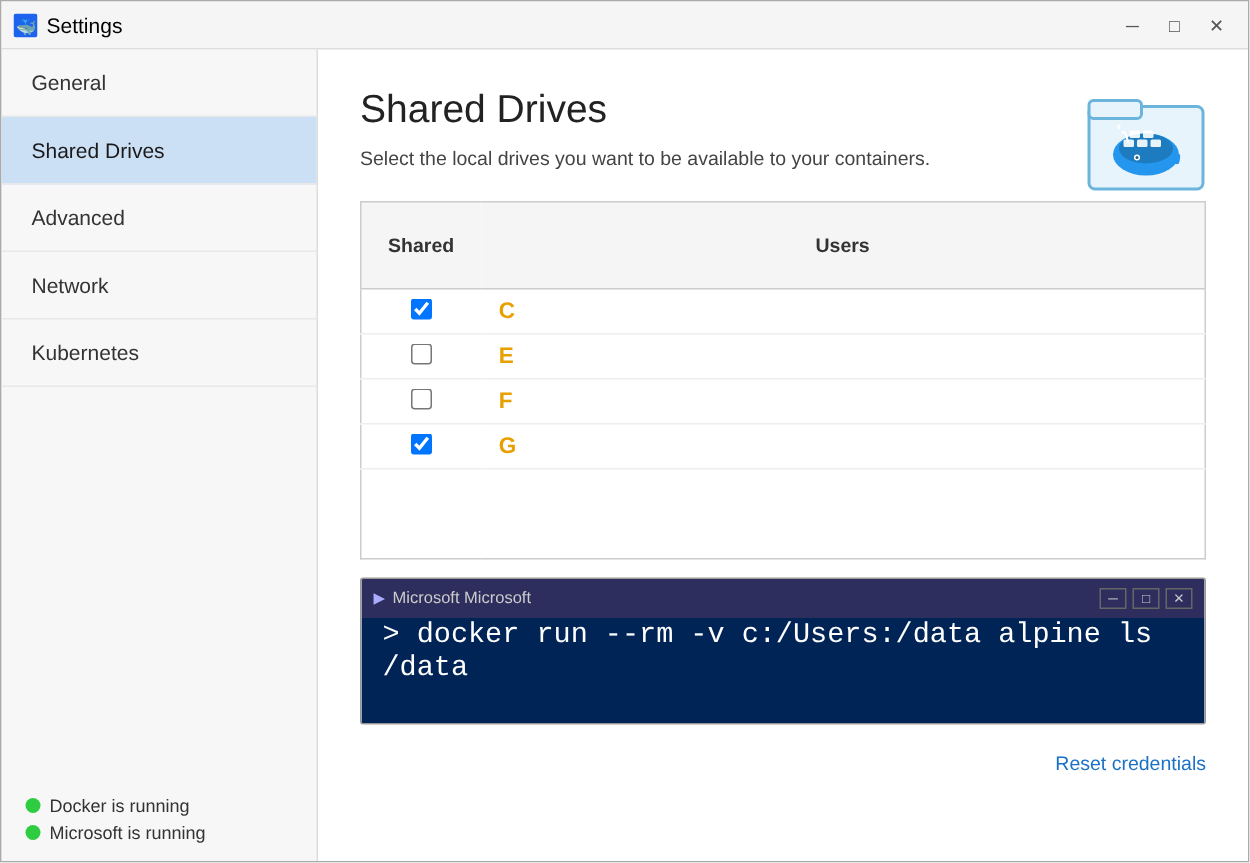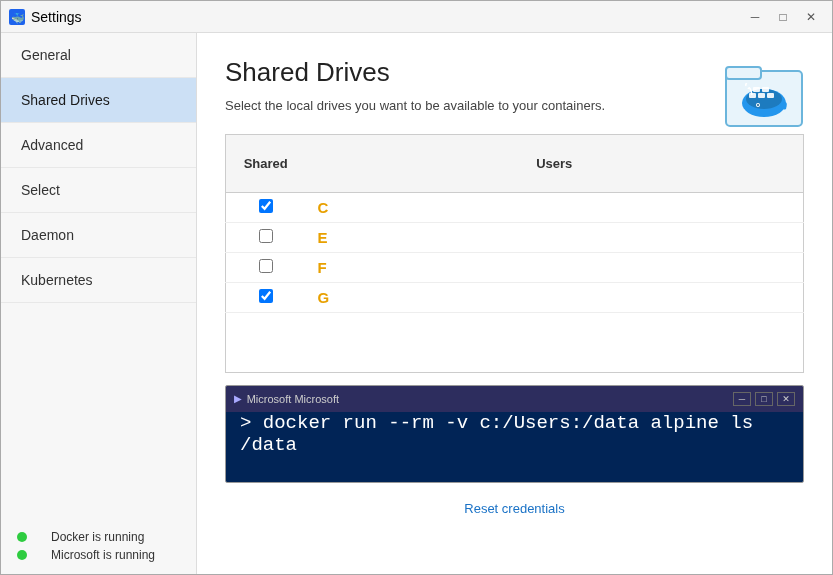--- a/index.html
+++ b/index.html
@@ -53,21 +53,21 @@
       align-items: center;
       justify-content: center;
       color: #555;
     }
     .main-content {
       display: flex;
       flex: 1;
       overflow: hidden;
     }
     .sidebar {
-      width: 196px;
+      width: 211px;
       background: #f7f7f7;
       border-right: 1px solid #ddd;
       flex-shrink: 0;
       display: flex;
       flex-direction: column;
       justify-content: space-between;
     }
     .sidebar-nav {
       display: flex;
       flex-direction: column;
@@ -86,21 +86,21 @@
     }
     .sidebar-footer {
       padding: 12px 16px;
       display: flex;
       flex-direction: column;
       gap: 4px;
     }
     .status-row {
       display: flex;
       align-items: center;
-      gap: 24px;
+      gap: 6px;
       font-size: 12px;
       color: #333;
     }
     .status-dot {
       width: 10px;
       height: 10px;
       border-radius: 50%;
       background: #2ecc40;
       flex-shrink: 0;
     }
@@ -207,21 +207,21 @@
       background: #012456;
       padding: 0 14px;
       min-height: 70px;
       font-family: 'Consolas', 'Courier New', monospace;
       font-size: 19px;
       color: #fff;
     }
     .bottom-bar {
       display: flex;
       align-items: center;
-      justify-content: center;
+      justify-content: flex-end;
       padding: 4px 0 0 0;
     }
     .reset-link {
       color: #1a72c6;
       font-size: 13px;
       cursor: pointer;
       text-decoration: none;
     }
     .apply-btn {
       background: #e8e8e8;
@@ -261,24 +261,21 @@
         <div class="sidebar-item">
           <span>General</span>
         </div>
         <div class="sidebar-item active">
           <span>Shared Drives</span>
         </div>
         <div class="sidebar-item">
           <span>Advanced</span>
         </div>
         <div class="sidebar-item">
-          <span>Select</span>
-        </div>
-        <div class="sidebar-item">
-          <span>Daemon</span>
+          <span>Network</span>
         </div>
         <div class="sidebar-item">
           <span>Kubernetes</span>
         </div>
       </div>
       <div class="sidebar-footer">
         <div class="status-row">
           <div class="status-dot"></div>
           <span>Docker is running</span>
         </div>

